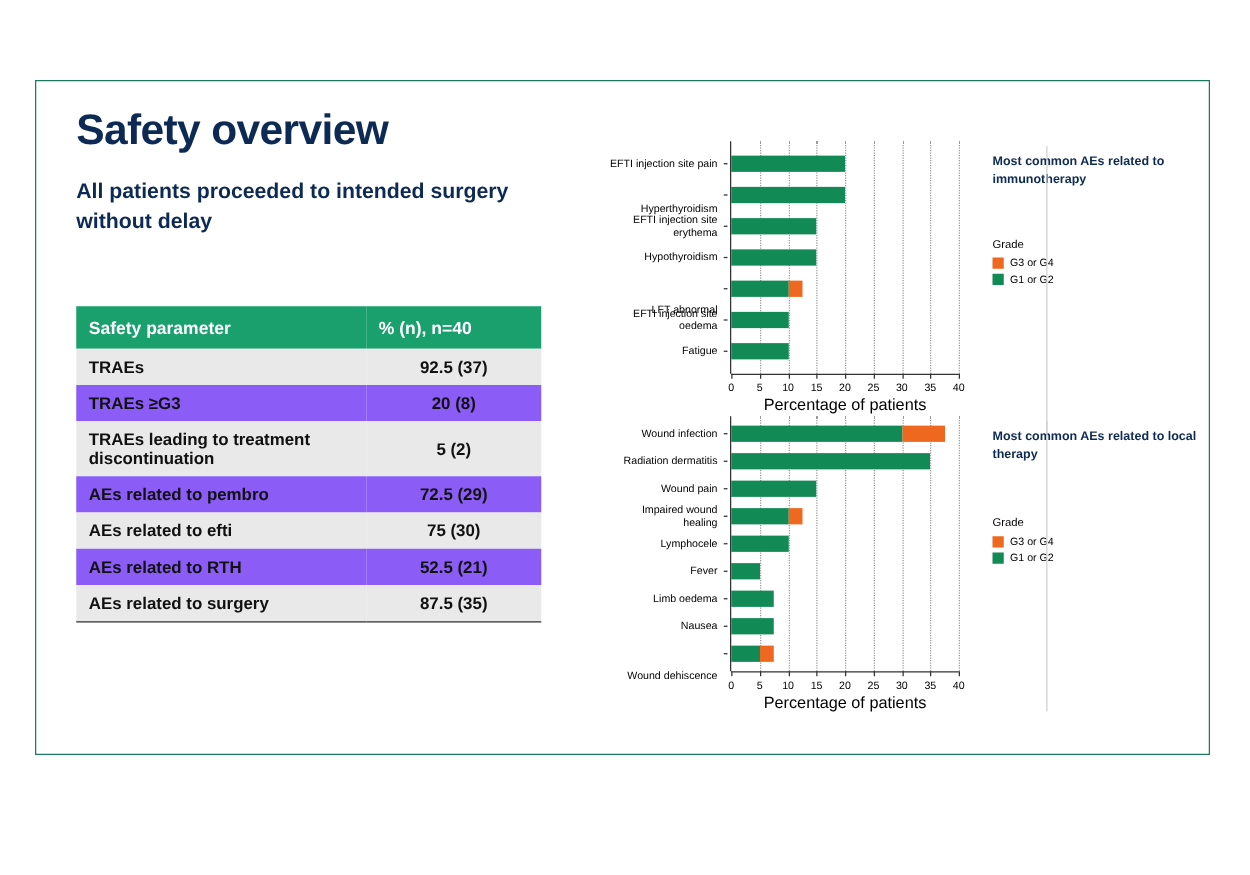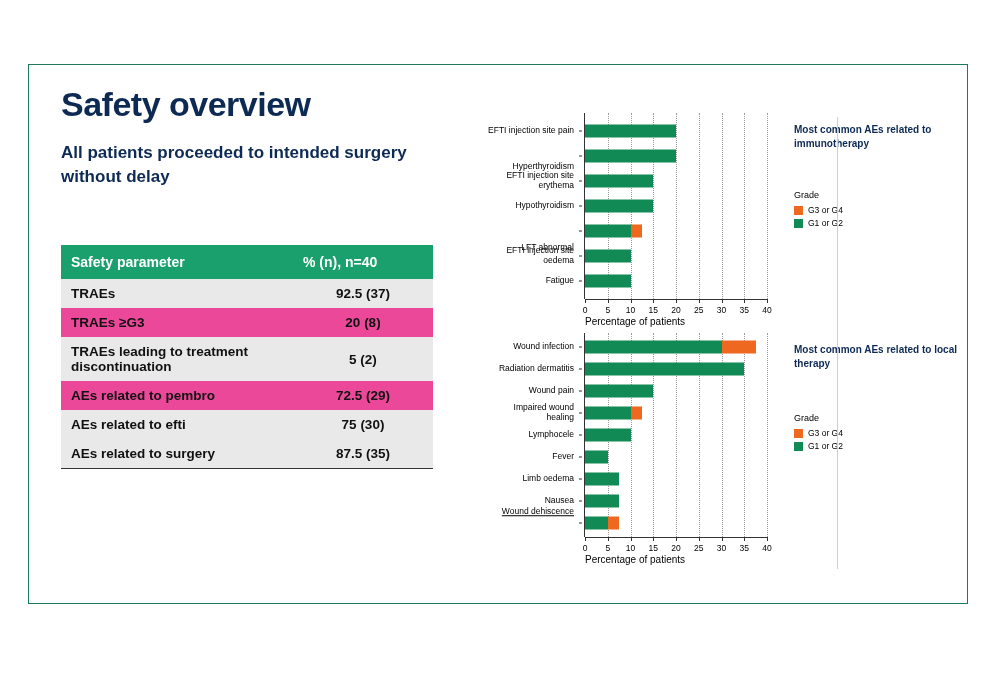--- a/index.html
+++ b/index.html
@@ -70,21 +70,21 @@
   #safety-table th.val-col { text-align: left; width: 120px; }
   #safety-table td {
     padding: 7px 10px;
     color: #111111;
     font-weight: bold;
     font-size: 13.5px;
     vertical-align: middle;
   }
   #safety-table td.val { text-align: center; font-weight: bold; }
   #safety-table tr.odd td { background: #e9e9e9; }
-  #safety-table tr.even td { background: #ec4899; }
+  #safety-table tr.even td { background: #8b5cf6; }
   #safety-table tr.last td { border-bottom: 1.5px solid #333333; }
 
   
   .chart-panel {
     position: absolute;
   }
   #chart-top { left: 455px; top: 48px; }
   #chart-bottom { left: 455px; top: 268px; }
 
   .chart-area {
@@ -147,22 +147,23 @@
     background: #333333;
   }
   .xtick-label {
     position: absolute;
     font-size: 8.5px;
     color: #000;
     transform: translateX(-50%);
   }
   .xaxis-title {
     position: absolute;
-    font-size: 10px;
+    font-size: 13px;
     color: #000;
+    text-align: center;
   }
 
   
   .panel-heading {
     position: absolute;
     font-size: 10px;
     font-weight: bold;
     color: #0d2a54;
     line-height: 1.35;
     width: 190px;
@@ -226,20 +227,24 @@
             <td>TRAEs leading to treatment discontinuation</td>
             <td class="val">5 (2)</td>
           </tr>
           <tr class="even">
             <td>AEs related to pembro</td>
             <td class="val">72.5 (29)</td>
           </tr>
           <tr class="odd">
             <td>AEs related to efti</td>
             <td class="val">75 (30)</td>
+          </tr>
+          <tr class="even">
+            <td>AEs related to RTH</td>
+            <td class="val">52.5 (21)</td>
           </tr>
           <tr class="odd last">
             <td>AEs related to surgery</td>
             <td class="val">87.5 (35)</td>
           </tr>
         </tbody>
     </table>
 
     <div class="chart-panel" id="chart-top">
       <div class="chart-area" id="area-top" style="width:400px;height:195px;">
@@ -325,21 +330,21 @@
             <div class="cat-label" style="top: 80px;">Impaired wound healing</div>
             <div class="cat-tick" style="top: 80px;"></div>
             <div class="cat-label" style="top: 102px;">Lymphocele</div>
             <div class="cat-tick" style="top: 102px;"></div>
             <div class="cat-label" style="top: 124px;">Fever</div>
             <div class="cat-tick" style="top: 124px;"></div>
             <div class="cat-label" style="top: 146px;">Limb oedema</div>
             <div class="cat-tick" style="top: 146px;"></div>
             <div class="cat-label" style="top: 168px;">Nausea</div>
             <div class="cat-tick" style="top: 168px;"></div>
-            <div class="cat-label" style="top: 179px; text-decoration: underline;">Wound dehiscence</div>
+            <div class="cat-label" style="top: 208px;">Wound dehiscence</div>
             <div class="cat-tick" style="top: 190px;"></div>
           </div>
           <div class="plot" style="width: 182px; height: 204px;">
             <div class="gridline" style="left: 22.75px;"></div>
             <div class="gridline" style="left: 45.5px;"></div>
             <div class="gridline" style="left: 68.25px;"></div>
             <div class="gridline" style="left: 91px;"></div>
             <div class="gridline" style="left: 113.75px;"></div>
             <div class="gridline" style="left: 136.5px;"></div>
             <div class="gridline" style="left: 159.25px;"></div>

